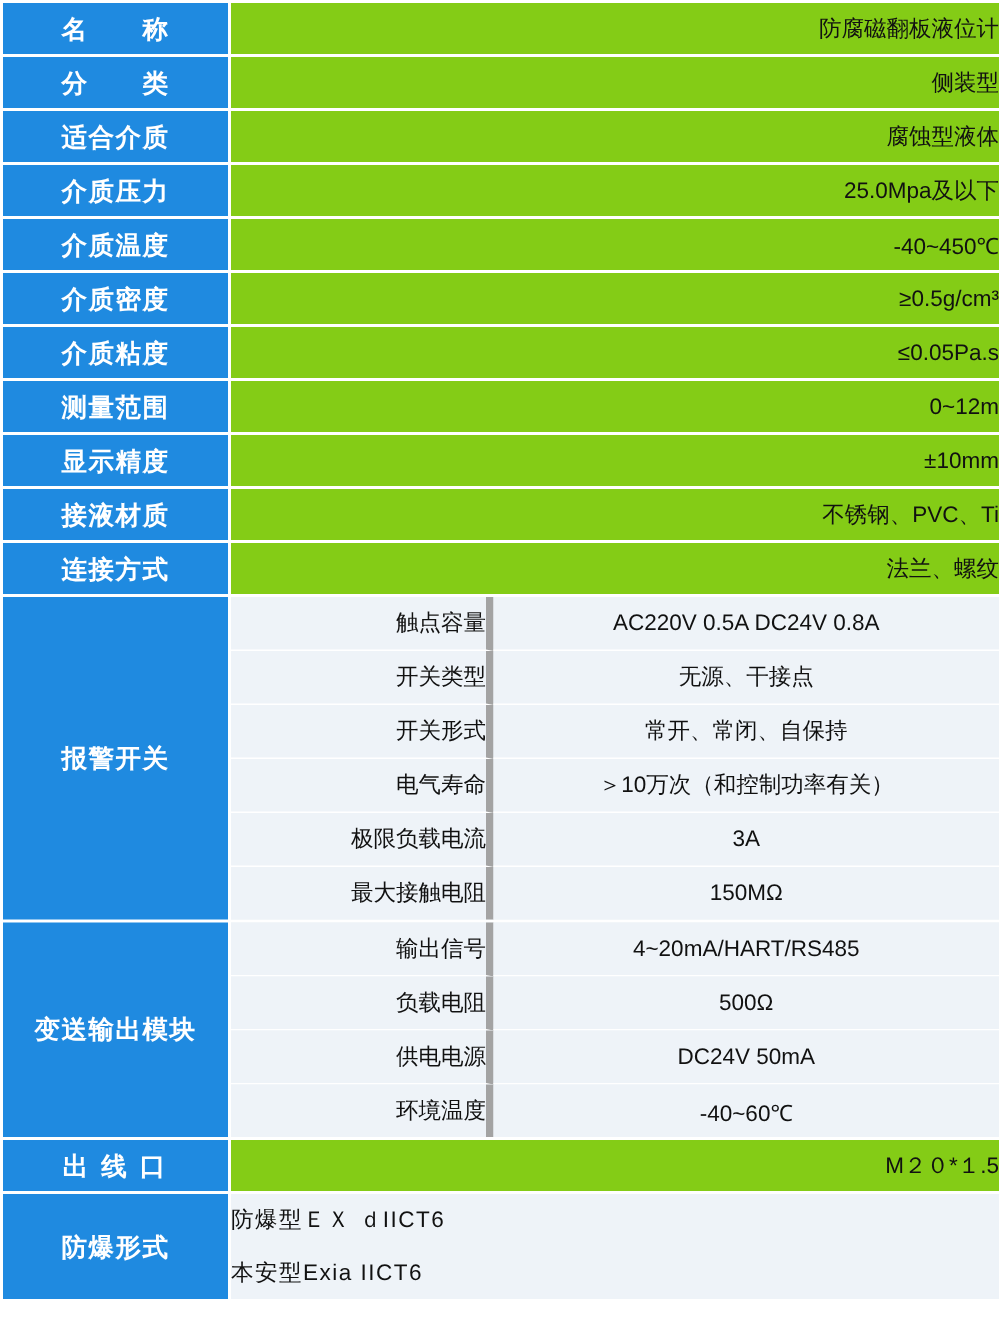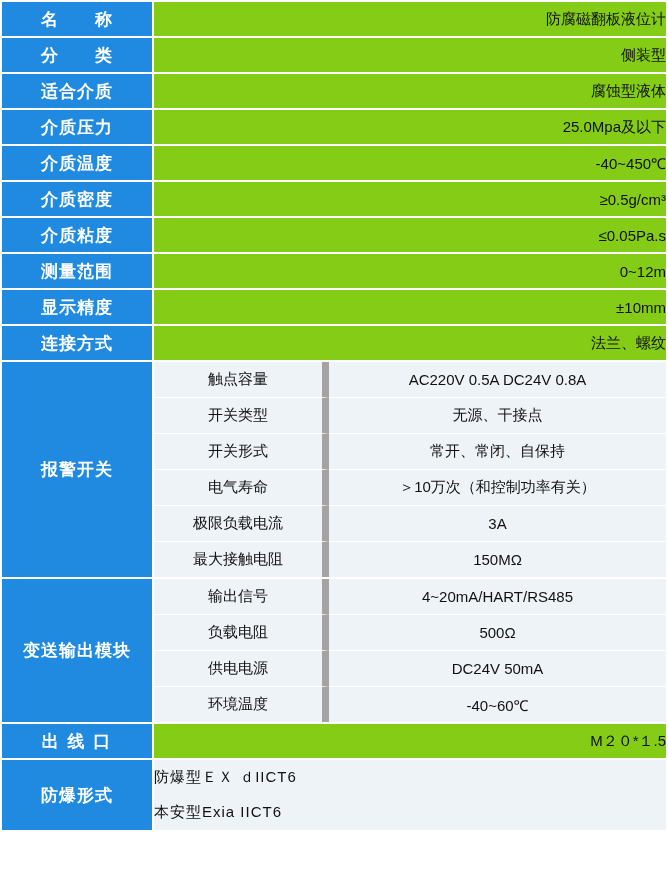--- a/index.html
+++ b/index.html
@@ -58,23 +58,23 @@
     font-size: 15px;
     color: #111111;
     background: #eef3f8;
     border-bottom: 1px solid #ffffff;
   }
   .inner-table tr:last-child td {
     border-bottom: none;
   }
   .inner-label {
     width: 175px;
-    text-align: center;
+    text-align: right;
     padding-left: 22px;
-    border-right: 7px solid #a3a3a3;
+    border-right: 5px solid #a3a3a3;
   }
   .inner-value {
     text-align: center;
     padding-left: 22px;
   }
   .sub-row {
     background: #eef3f8;
     text-align: left;
     font-size: 15px;
     color: #111111;
@@ -128,20 +128,24 @@
     </tr>
     <tr>
       <td class="label-cell">测量范围</td>
       <td class="value-cell">0~12m</td>
     </tr>
     <tr>
       <td class="label-cell">显示精度</td>
       <td class="value-cell">±10mm</td>
     </tr>
     <tr>
+      <td class="label-cell">接液材质</td>
+      <td class="value-cell">不锈钢、PVC、Ti</td>
+    </tr>
+    <tr>
       <td class="label-cell">连接方式</td>
       <td class="value-cell">法兰、螺纹</td>
     </tr>
 
     <tr>
       <td class="label-cell tall">报警开关</td>
       <td class="group-wrap">
         <table class="inner-table">
           <colgroup>
             <col style="width:175px">

